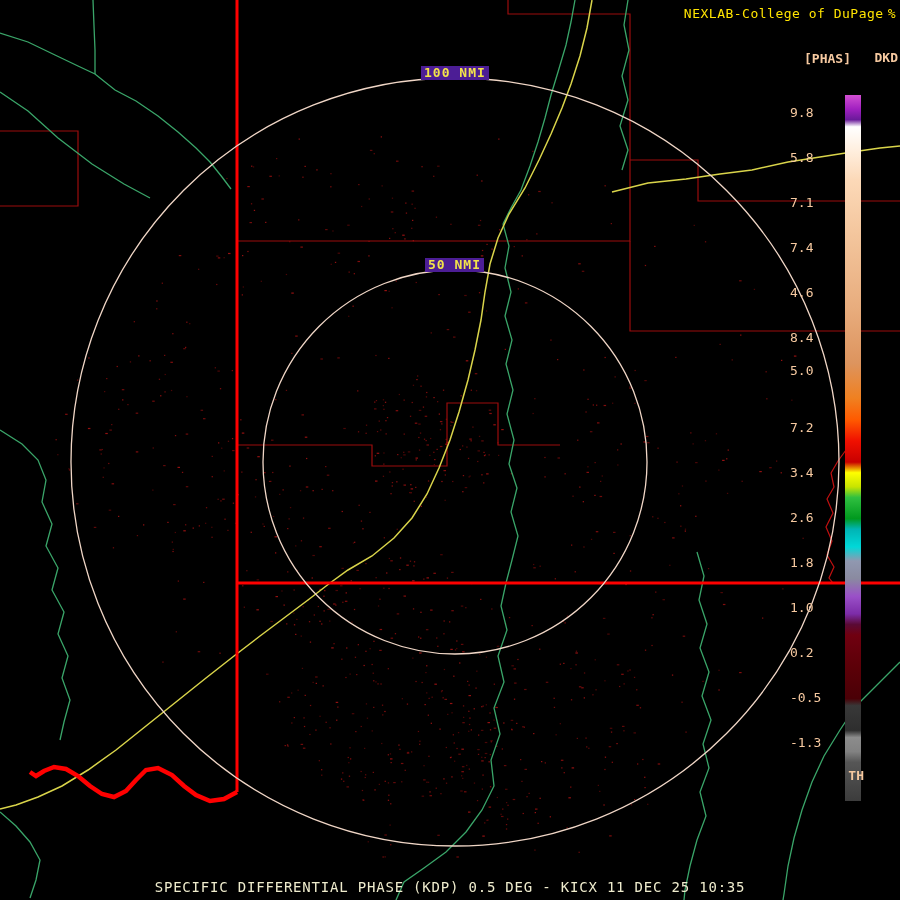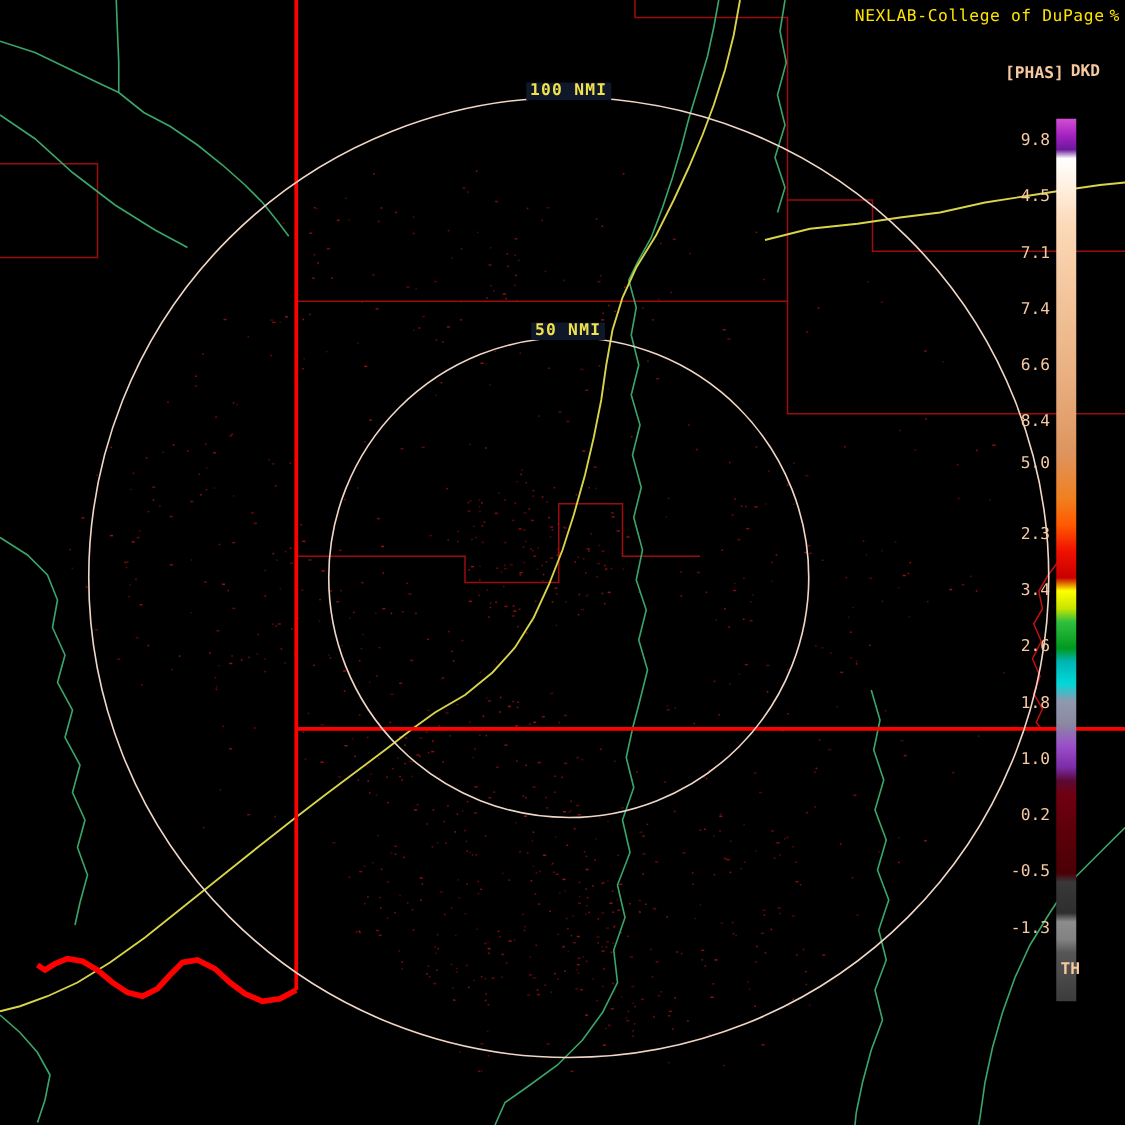--- a/index.html
+++ b/index.html
@@ -1,30 +1,30 @@
 <!DOCTYPE html>
 <html><head>
 <meta charset="utf-8">
 <style>
   html,body{margin:0;padding:0;background:#000;}
   .stage{position:relative;width:900px;height:900px;background:#000;overflow:hidden;
          font-family:"DejaVu Sans Mono", monospace;}
   #map{position:absolute;left:0;top:0;}
-  .ring-label{position:absolute;background:#0f172a;color:#f2e24a;font-size:13px;font-weight:700;
+  .ring-label{position:absolute;background:#4c1d95;color:#f2e24a;font-size:13px;font-weight:700;
               padding:0 3px;line-height:14px;letter-spacing:1px;}
   .header{position:absolute;top:6px;right:4px;color:#ffe400;font-size:13px;font-weight:400;
           letter-spacing:0.5px;white-space:nowrap;}
   .header .logo{margin-left:4px;}
   .colorbar{position:absolute;inset:0;pointer-events:none;}
   .cb-bar{position:absolute;top:95px;right:39px;width:16px;height:706px;background:#333;}
   .cb-label{position:absolute;color:#f6c9a0;font-size:13px;font-weight:700;line-height:14px;}
-  .cb-prod{top:51px;right:20px;}
+  .cb-prod{top:51px;right:2px;}
   .cb-units{top:52px;right:49px;}
   .cb-th{top:769px;right:36px;z-index:3;}
-  .cb-tick{position:absolute;right:60px;width:50px;text-align:right;color:#f6c9a0;
+  .cb-tick{position:absolute;right:60px;width:50px;text-align:left;color:#f6c9a0;
            font-size:13px;line-height:14px;}
   .statusbar{position:absolute;bottom:5px;left:50%;transform:translateX(-50%);
              white-space:nowrap;color:#efeccd;font-size:14px;letter-spacing:0.8px;}
 </style>
 </head>
 <body>
 
 <div class="stage">
 
   <svg id="map" width="900" height="900" viewBox="0 0 900 900">
@@ -1043,30 +1043,31 @@
 
   <div class="header">
     <span>NEXLAB-College of DuPage</span><span class="logo">%</span>
   </div>
 
   <div class="colorbar">
     <div class="cb-label cb-prod">DKD</div>
     <div class="cb-label cb-units">[PHAS]</div>
     <div class="cb-bar" style="background: linear-gradient(rgb(210, 79, 210) 0%, rgb(160, 32, 192) 2%, rgb(106, 26, 154) 3.5%, rgb(255, 255, 255) 4.5%, rgb(255, 238, 221) 8%, rgb(252, 217, 184) 12%, rgb(243, 197, 156) 20%, rgb(232, 173, 126) 30%, rgb(221, 148, 94) 38%, rgb(240, 128, 32) 43%, rgb(255, 90, 0) 46%, rgb(240, 16, 0) 49%, rgb(200, 0, 0) 52%, rgb(255, 255, 0) 53.5%, rgb(200, 228, 0) 55.5%, rgb(48, 192, 64) 57%, rgb(0, 153, 30) 60%, rgb(0, 180, 180) 61.5%, rgb(0, 216, 216) 64%, rgb(144, 152, 176) 66%, rgb(138, 138, 160) 68.5%, rgb(154, 80, 200) 71%, rgb(124, 44, 168) 73.5%, rgb(90, 10, 53) 75%, rgb(112, 0, 16) 76.5%, rgb(92, 0, 8) 81%, rgb(74, 0, 6) 85.5%, rgb(56, 56, 56) 86.5%, rgb(46, 46, 46) 90%, rgb(140, 140, 140) 91%, rgb(130, 130, 130) 93%, rgb(86, 86, 86) 94.5%, rgb(60, 60, 60) 100%);"></div>
     <span class="cb-tick" style="top:106px">9.8</span>
-    <span class="cb-tick" style="top:151px">4.5</span>
+    <span class="cb-tick" style="top:151px">5.8</span>
     <span class="cb-tick" style="top:196px">7.1</span>
     <span class="cb-tick" style="top:241px">7.4</span>
-    <span class="cb-tick" style="top:286px">6.6</span>
+    <span class="cb-tick" style="top:286px">4.6</span>
     <span class="cb-tick" style="top:331px">8.4</span>
     <span class="cb-tick" style="top:364px">5.0</span>
-    <span class="cb-tick" style="top:421px">2.3</span>
+    <span class="cb-tick" style="top:421px">7.2</span>
     <span class="cb-tick" style="top:466px">3.4</span>
     <span class="cb-tick" style="top:511px">2.6</span>
     <span class="cb-tick" style="top:556px">1.8</span>
     <span class="cb-tick" style="top:601px">1.0</span>
     <span class="cb-tick" style="top:646px">0.2</span>
     <span class="cb-tick" style="top:691px">-0.5</span>
     <span class="cb-tick" style="top:736px">-1.3</span>
     <div class="cb-label cb-th">TH</div>
   </div>
 
+  <div class="statusbar">SPECIFIC DIFFERENTIAL PHASE (KDP) 0.5 DEG - KICX 11 DEC 25 10:35</div>
 </div>
 
 </body></html>

